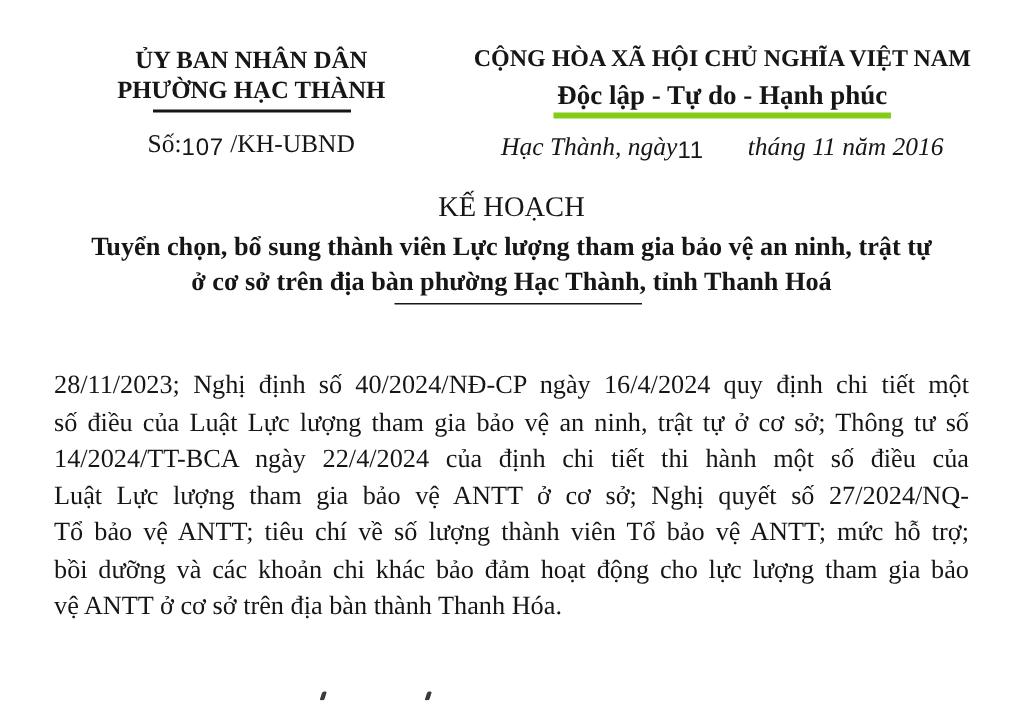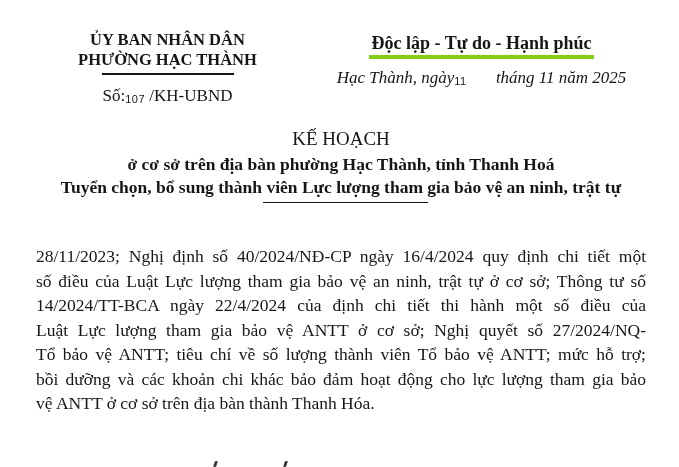--- a/index.html
+++ b/index.html
@@ -61,21 +61,21 @@
     margin-top: 9px;
     font-style: italic;
     font-size: 17px;
     white-space: nowrap;
   }
 
   
   .filled {
     font-family: "Liberation Sans", "DejaVu Sans", sans-serif;
     font-style: normal;
-    font-size: 11px;
+    font-size: 16px;
     position: relative;
     top: 2px;
     letter-spacing: 0.5px;
   }
   .filled.day { margin-right: 25px; }
 
   
   .title-block {
     position: absolute;
     top: 128px;
@@ -141,32 +141,33 @@
   <div class="header">
 
     <div class="h-left">
       <div class="l1">ỦY BAN NHÂN DÂN</div>
       <div class="l2">PHƯỜNG HẠC THÀNH</div>
       <div class="h-underline"></div>
       <div class="so-line"><span>Số:</span><span class="filled">107</span><span> /KH-UBND</span></div>
     </div>
 
     <div class="h-right">
+      <div class="l1">CỘNG HÒA XÃ HỘI CHỦ NGHĨA VIỆT NAM</div>
       <div>
         <span class="motto">Độc lập - Tự do - Hạnh phúc</span>
       </div>
-      <div class="date-line"><span>Hạc Thành, ngày</span><span class="filled day">11</span><span> tháng 11 năm 2025</span></div>
+      <div class="date-line"><span>Hạc Thành, ngày</span><span class="filled day">11</span><span> tháng 11 năm 2016</span></div>
     </div>
 
   </div>
 
   <div class="title-block">
     <div class="doc-title">KẾ HOẠCH</div>
+    <div class="doc-subtitle">Tuyển chọn, bổ sung thành viên Lực lượng tham gia bảo vệ an ninh, trật tự</div>
     <div class="doc-subtitle">ở cơ sở trên địa bàn phường Hạc Thành, tỉnh Thanh Hoá</div>
-    <div class="doc-subtitle">Tuyển chọn, bổ sung thành viên Lực lượng tham gia bảo vệ an ninh, trật tự</div>
     <div class="title-underline"></div>
   </div>
 
   <div class="body-block">
     <div class="bline">28/11/2023; Nghị định số 40/2024/NĐ-CP ngày 16/4/2024 quy định chi tiết một</div>
     <div class="bline">số điều của Luật Lực lượng tham gia bảo vệ an ninh, trật tự ở cơ sở; Thông tư số</div>
     <div class="bline">14/2024/TT-BCA ngày 22/4/2024 của định chi tiết thi hành một số điều của</div>
     <div class="bline">Luật Lực lượng tham gia bảo vệ ANTT ở cơ sở; Nghị quyết số 27/2024/NQ-</div>
     <div class="bline">Tổ bảo vệ ANTT; tiêu chí về số lượng thành viên Tổ bảo vệ ANTT; mức hỗ trợ;</div>
     <div class="bline">bồi dưỡng và các khoản chi khác bảo đảm hoạt động cho lực lượng tham gia bảo</div>

